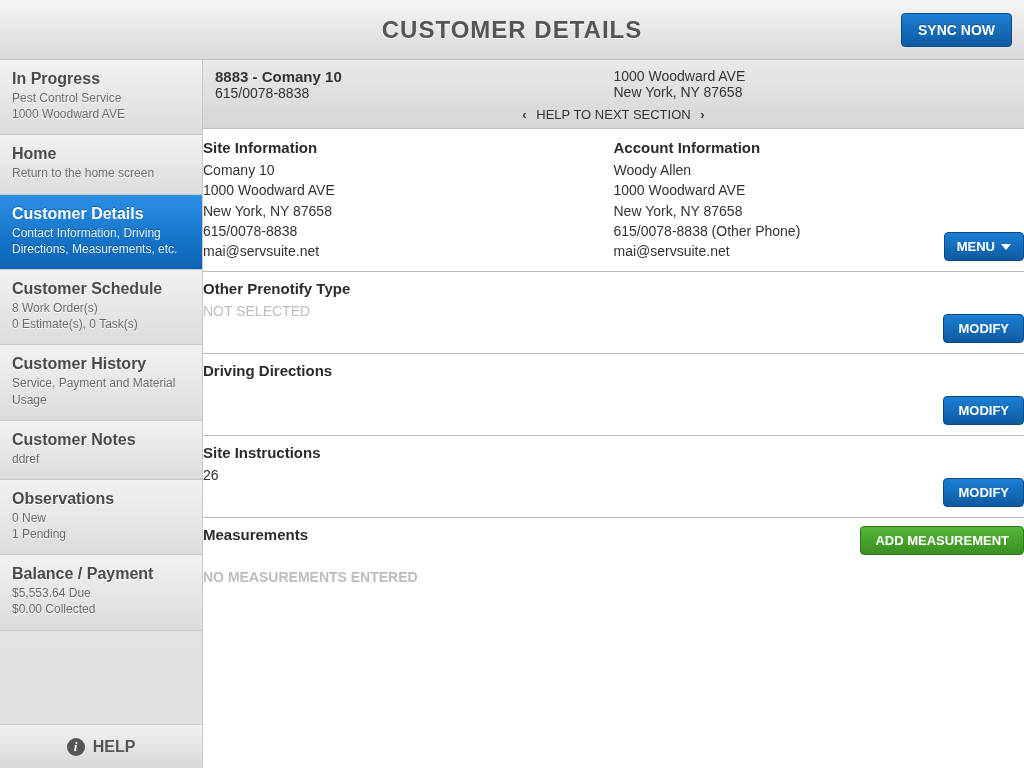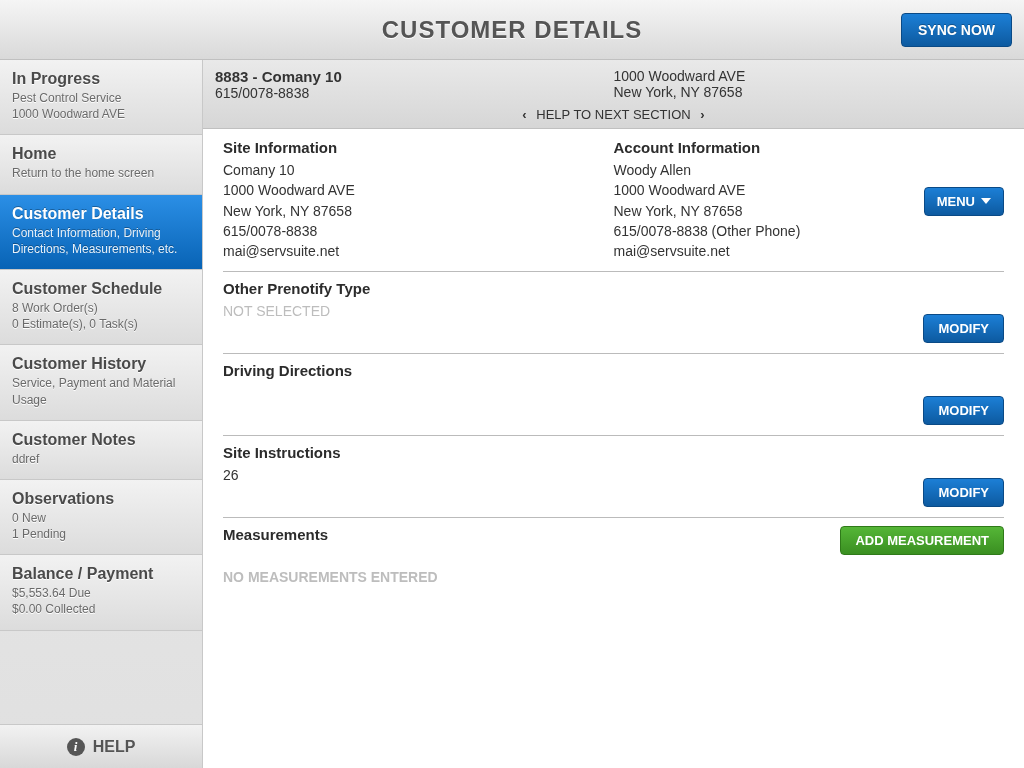--- a/index.html
+++ b/index.html
@@ -116,21 +116,21 @@
   .info-phone, .info-addr { font-size: 14px; color: #333; }
   .swipe-row {
     text-align: center;
     margin-top: 6px;
     font-size: 13px;
     color: #333;
   }
   .chev { font-family: Arial; font-weight: bold; padding: 0 6px; cursor: pointer; }
   .content {
     flex: 1;
-    padding: 10px 20px;
+    padding: 10px 0;
     overflow: auto;
     font-size: 14px;
     color: #333;
   }
   .two-col { display: flex; }
   .col { flex: 1; }
   .sec-h {
     font-weight: bold;
     font-size: 15px;
     color: #2c2c2c;
@@ -279,21 +279,21 @@
       <div class="two-col">
         <div class="col">
           <div class="sec-h">Site Information</div>
           <div class="sec-line">Comany 10</div>
           <div class="sec-line">1000 Woodward AVE</div>
           <div class="sec-line">New York, NY 87658</div>
           <div class="sec-line">615/0078-8838</div>
           <div class="sec-line">mai@servsuite.net</div>
         </div>
         <div class="col">
-          <div style="display:flex; justify-content:space-between; align-items:center;">
+          <div style="display:flex; justify-content:space-between; align-items:flex-end;">
             <div style="flex:1;">
               <div class="sec-h">Account Information</div>
               <div class="sec-line">Woody Allen</div>
               <div class="sec-line">1000 Woodward AVE</div>
               <div class="sec-line">New York, NY 87658</div>
               <div class="sec-line">615/0078-8838 (Other Phone)</div>
               <div class="sec-line">mai@servsuite.net</div>
             </div>
             <div class="menu-btn-wrap">
               <button class="menu-btn">

